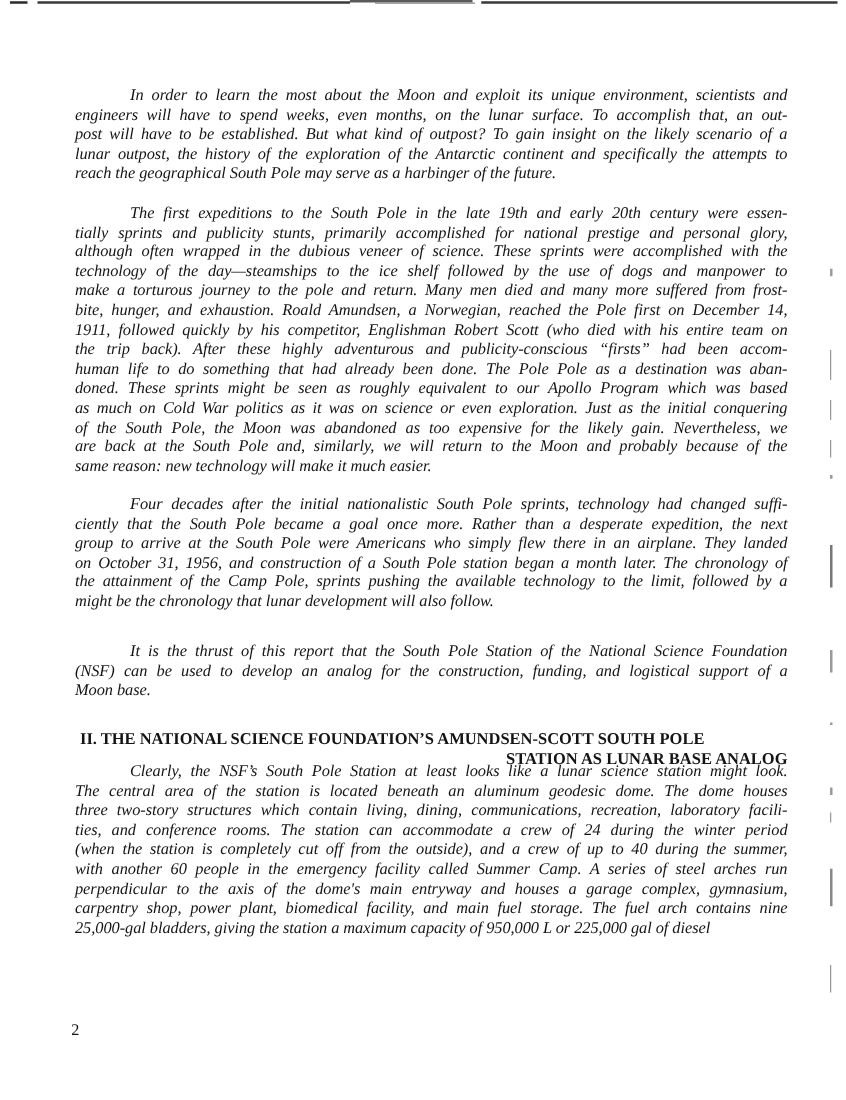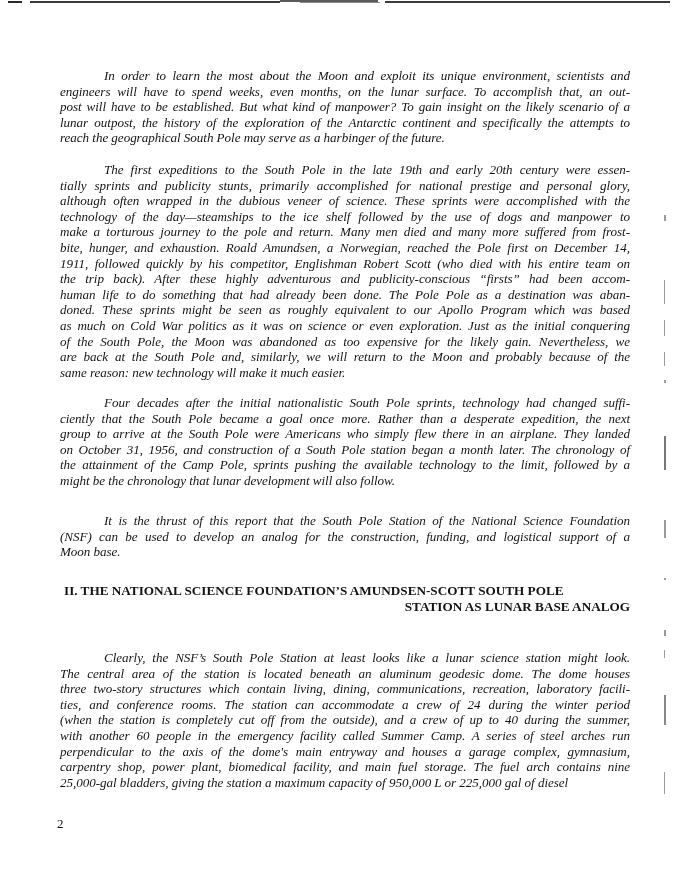--- a/index.html
+++ b/index.html
@@ -37,21 +37,21 @@
 <div class="top-rule r1"></div>
 <div class="top-rule r2"></div>
 <div class="top-rule r3"></div>
 <div class="top-rule r4"></div>
 <div class="top-rule r5"></div>
 
 <div class="page">
   <p class="para" style="top:68px">
       <span class="line indent">In order to learn the most about the Moon and exploit its unique environment, scientists and</span>
       <span class="line">engineers will have to spend weeks, even months, on the lunar surface. To accomplish that, an out-</span>
-      <span class="line">post will have to be established. But what kind of manpower? To gain insight on the likely scenario of a</span>
+      <span class="line">post will have to be established. But what kind of outpost? To gain insight on the likely scenario of a</span>
       <span class="line">lunar outpost, the history of the exploration of the Antarctic continent and specifically the attempts to</span>
       <span class="line last">reach the geographical South Pole may serve as a harbinger of the future.</span>
     </p>
   <p class="para" style="top:162px">
       <span class="line indent">The first expeditions to the South Pole in the late 19th and early 20th century were essen-</span>
       <span class="line">tially sprints and publicity stunts, primarily accomplished for national prestige and personal glory,</span>
       <span class="line">although often wrapped in the dubious veneer of science. These sprints were accomplished with the</span>
       <span class="line">technology of the day—steamships to the ice shelf followed by the use of dogs and manpower to</span>
       <span class="line">make a torturous journey to the pole and return. Many men died and many more suffered from frost-</span>
       <span class="line">bite, hunger, and exhaustion. Roald Amundsen, a Norwegian, reached the Pole first on December 14,</span>
@@ -76,21 +76,21 @@
       <span class="line indent">It is the thrust of this report that the South Pole Station of the National Science Foundation</span>
       <span class="line">(NSF) can be used to develop an analog for the construction, funding, and logistical support of a</span>
       <span class="line last">Moon base.</span>
     </p>
 
   <h2 class="heading" style="top:583px">
     <span class="h1">II.  THE NATIONAL SCIENCE FOUNDATION’S AMUNDSEN-SCOTT SOUTH POLE</span>
     <span class="h2">STATION AS LUNAR BASE ANALOG</span>
   </h2>
 
-  <p class="para" style="top:650px">
+  <p class="para" style="top:609px">
       <span class="line indent">Clearly, the NSF’s South Pole Station at least looks like a lunar science station might look.</span>
       <span class="line">The central area of the station is located beneath an aluminum geodesic dome. The dome houses</span>
       <span class="line">three two-story structures which contain living, dining, communications, recreation, laboratory facili-</span>
       <span class="line">ties, and conference rooms. The station can accommodate a crew of 24 during the winter period</span>
       <span class="line">(when the station is completely cut off from the outside), and a crew of up to 40 during the summer,</span>
       <span class="line">with another 60 people in the emergency facility called Summer Camp. A series of steel arches run</span>
       <span class="line">perpendicular to the axis of the dome's main entryway and houses a garage complex, gymnasium,</span>
       <span class="line">carpentry shop, power plant, biomedical facility, and main fuel storage. The fuel arch contains nine</span>
       <span class="line last">25,000-gal bladders, giving the station a maximum capacity of 950,000 L or 225,000 gal of diesel</span>
     </p>

